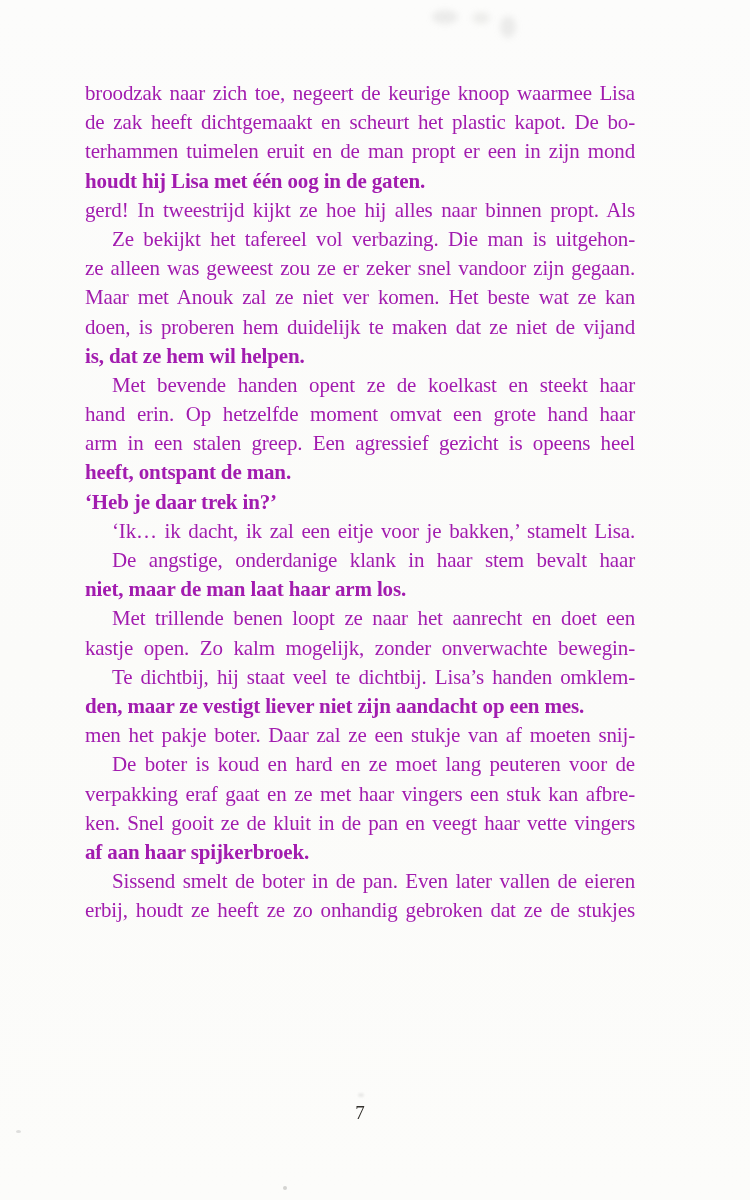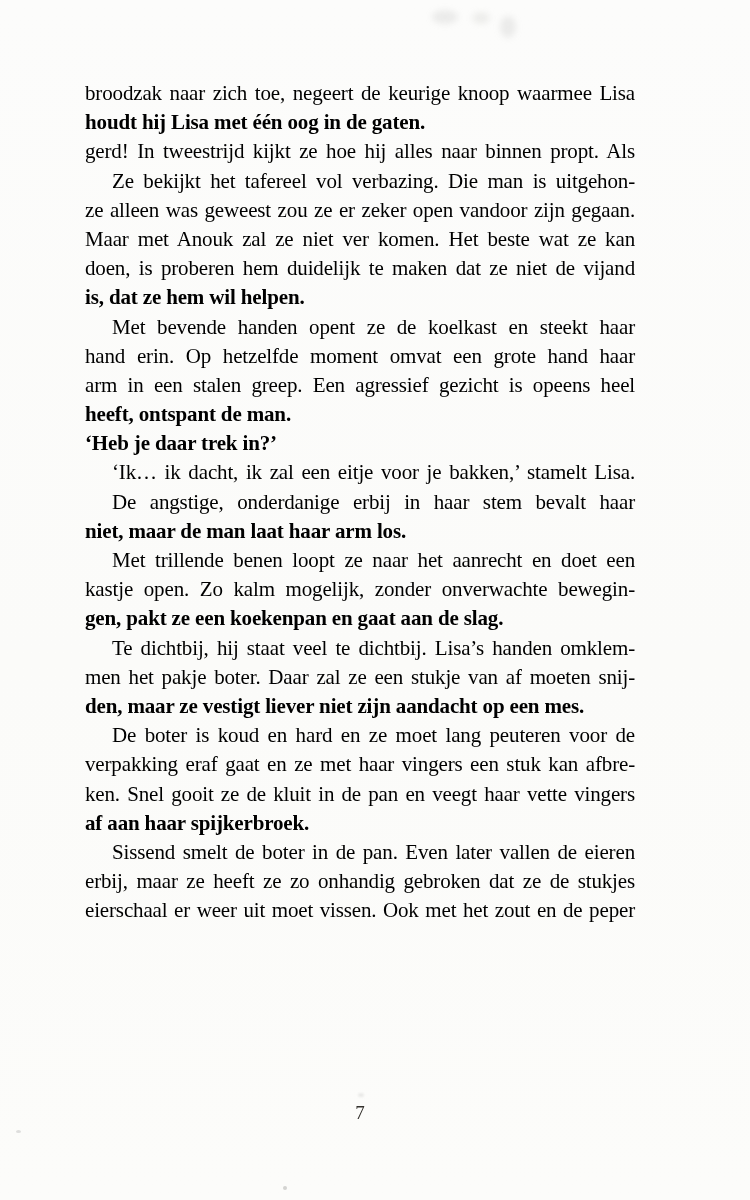--- a/index.html
+++ b/index.html
@@ -16,21 +16,21 @@
   }
   .page {
     position: absolute;
     inset: 0;
   }
   .text-block {
     position: absolute;
     left: 85px;
     top: 79px;
     width: 550px;
-    color: #000000;
+    color: #a21caf;
     font-size: 21px;
     line-height: 29.2px;
     letter-spacing: -0.15px;
   }
   .ln {
     text-align: justify;
     text-align-last: justify;
     height: 29.2px;
     white-space: normal;
   }
@@ -69,45 +69,45 @@
 
   <div class="artifact ghost-a"></div>
   <div class="artifact ghost-b"></div>
   <div class="artifact ghost-c"></div>
   <div class="artifact speck-a"></div>
   <div class="artifact speck-b"></div>
   <div class="artifact speck-c"></div>
 
   <div class="text-block">
     <div class="ln">broodzak naar zich toe, negeert de keurige knoop waarmee Lisa</div>
+    <div class="ln">de zak heeft dichtgemaakt en scheurt het plastic kapot. De bo-</div>
+    <div class="ln">terhammen tuimelen eruit en de man propt er een in zijn mond</div>
     <div class="ln end">houdt hij Lisa met één oog in de gaten.</div>
     <div class="ln">gerd! In tweestrijd kijkt ze hoe hij alles naar binnen propt. Als</div>
     <div class="ln ind">Ze bekijkt het tafereel vol verbazing. Die man is uitgehon-</div>
-    <div class="ln">ze alleen was geweest zou ze er zeker open vandoor zijn gegaan.</div>
+    <div class="ln">ze alleen was geweest zou ze er zeker snel vandoor zijn gegaan.</div>
     <div class="ln">Maar met Anouk zal ze niet ver komen. Het beste wat ze kan</div>
     <div class="ln">doen, is proberen hem duidelijk te maken dat ze niet de vijand</div>
     <div class="ln end">is, dat ze hem wil helpen.</div>
     <div class="ln ind">Met bevende handen opent ze de koelkast en steekt haar</div>
     <div class="ln">hand erin. Op hetzelfde moment omvat een grote hand haar</div>
     <div class="ln">arm in een stalen greep. Een agressief gezicht is opeens heel</div>
     <div class="ln end">heeft, ontspant de man.</div>
     <div class="ln end">‘Heb je daar trek in?’</div>
     <div class="ln ind">‘Ik… ik dacht, ik zal een eitje voor je bakken,’ stamelt Lisa.</div>
-    <div class="ln ind">De angstige, onderdanige erbij in haar stem bevalt haar</div>
+    <div class="ln ind">De angstige, onderdanige klank in haar stem bevalt haar</div>
     <div class="ln end">niet, maar de man laat haar arm los.</div>
     <div class="ln ind">Met trillende benen loopt ze naar het aanrecht en doet een</div>
     <div class="ln">kastje open. Zo kalm mogelijk, zonder onverwachte bewegin-</div>
-    <div class="ln end">gen, pakt ze een koekenpan en gaat aan de slag.</div>
     <div class="ln ind">Te dichtbij, hij staat veel te dichtbij. Lisa’s handen omklem-</div>
+    <div class="ln end">den, maar ze vestigt liever niet zijn aandacht op een mes.</div>
     <div class="ln">men het pakje boter. Daar zal ze een stukje van af moeten snij-</div>
-    <div class="ln end">den, maar ze vestigt liever niet zijn aandacht op een mes.</div>
     <div class="ln ind">De boter is koud en hard en ze moet lang peuteren voor de</div>
     <div class="ln">verpakking eraf gaat en ze met haar vingers een stuk kan afbre-</div>
     <div class="ln">ken. Snel gooit ze de kluit in de pan en veegt haar vette vingers</div>
     <div class="ln end">af aan haar spijkerbroek.</div>
     <div class="ln ind">Sissend smelt de boter in de pan. Even later vallen de eieren</div>
-    <div class="ln">erbij, maar ze heeft ze zo onhandig gebroken dat ze de stukjes</div>
-    <div class="ln">eierschaal er weer uit moet vissen. Ook met het zout en de peper</div>
+    <div class="ln">erbij, houdt ze heeft ze zo onhandig gebroken dat ze de stukjes</div>
   </div>
 
   <div class="page-number">7</div>
 
 </div>
 
 </body></html>

